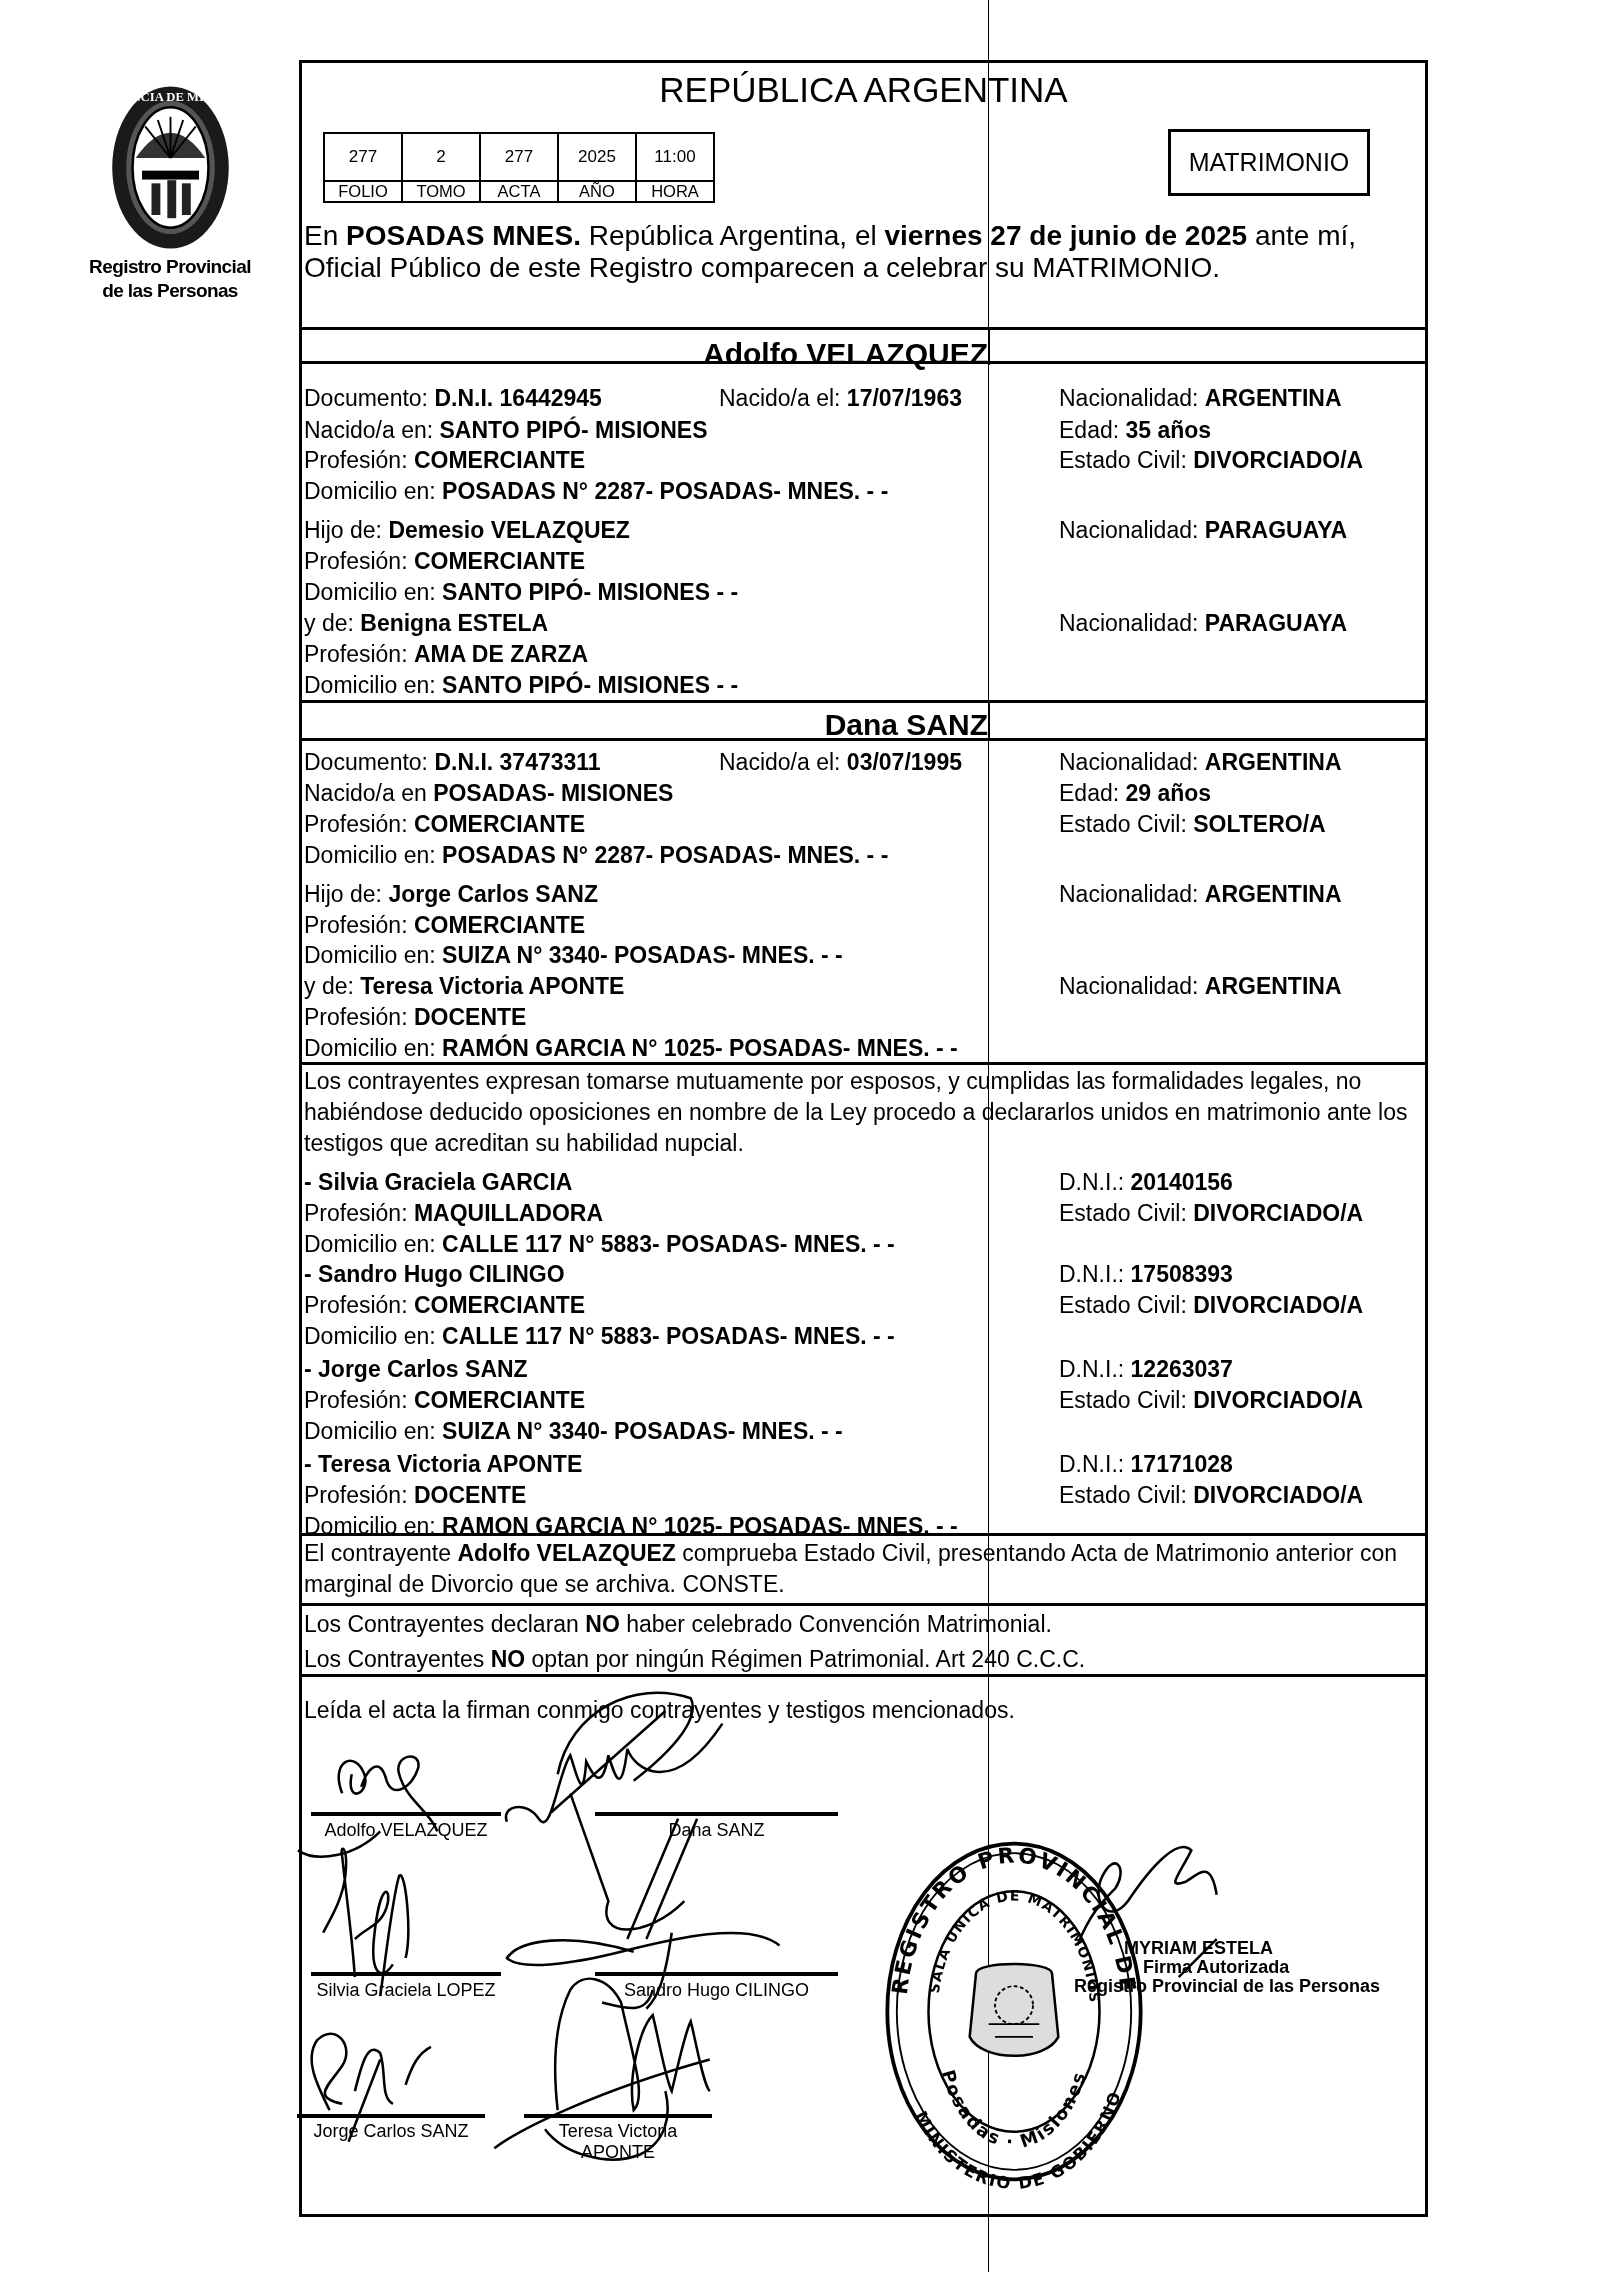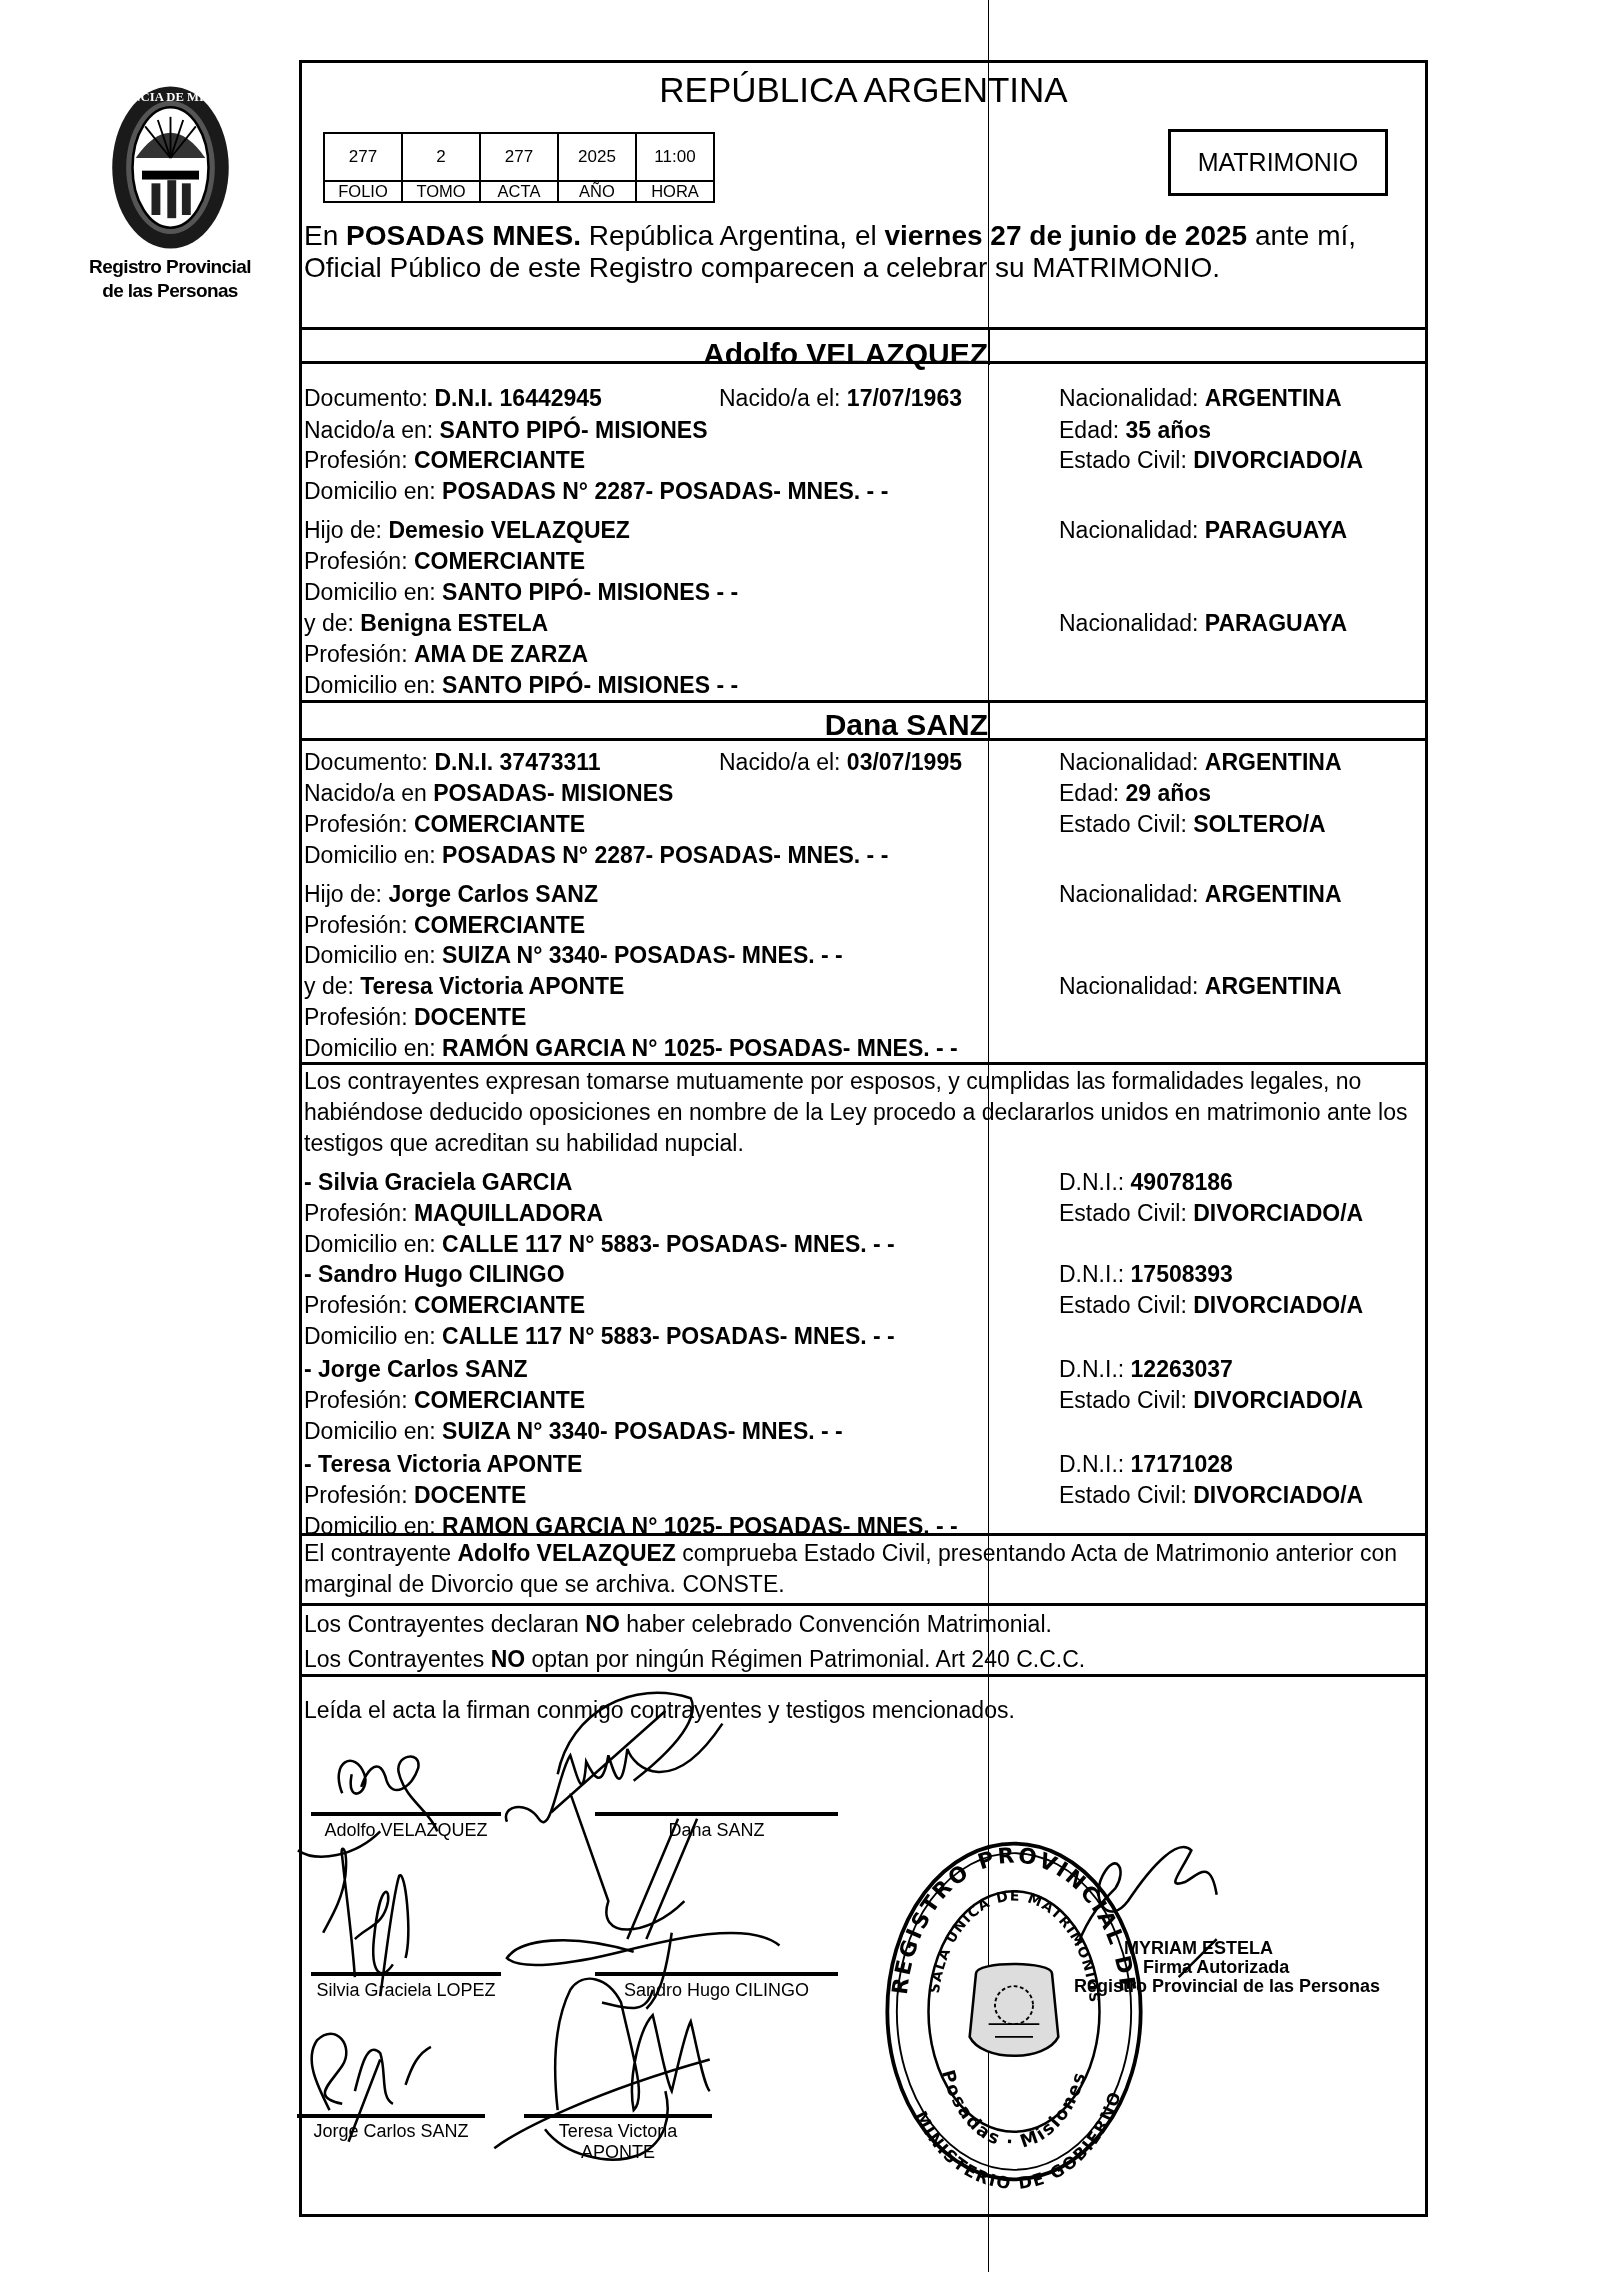--- a/index.html
+++ b/index.html
@@ -22,21 +22,21 @@
 
   .hline { position: absolute; left: 299px; width: 1129px; height: 3.2px; background: #000; }
   .vline { position: absolute; width: 1.9px; background: #000; }
 
   
   #title { left: 299px; width: 1129px; top: 70px; text-align: center; font-size: 35px; letter-spacing: 0px; }
   #regtable { left: 323px; top: 132px; border-collapse: collapse; }
   #regtable td { border: 2.5px solid #000; text-align: center; padding: 0; }
   #regtable .val td { height: 46px; width: 76px; font-size: 17px; }
   #regtable .lbl td { height: 19px; font-size: 16.5px; }
-  #actType { left: 1168px; top: 129px; width: 220px; height: 67px; border: 3.2px solid #000; box-sizing: border-box;
+  #actType { left: 1168px; top: 129px; width: 202px; height: 67px; border: 3.2px solid #000; box-sizing: border-box;
              text-align: center; line-height: 61px; font-size: 25px; }
   #intro { left: 304px; top: 220px; width: 1121px; font-size: 28px; line-height: 32px; }
 
   
   .pname { position: absolute; left: 299px; width: 689px; text-align: right; font-size: 30px; font-weight: bold; }
 
   .line { position: absolute; font-size: 23px; line-height: 25px; white-space: nowrap; }
   .col-l { left: 304px; }
   .col-m { left: 719px; }
   .col-r { left: 1059px; }
@@ -152,21 +152,21 @@
 <div class="line col-l" style="top:974px;"><span>y de: </span><b>Teresa Victoria APONTE</b></div>
 <div class="line col-r" style="top:974px;"><span>Nacionalidad: </span><b>ARGENTINA</b></div>
 <div class="line col-l" style="top:1005px;"><span>Profesión: </span><b>DOCENTE</b></div>
 <div class="line col-l" style="top:1036px;"><span>Domicilio en: </span><b>RAMÓN GARCIA N° 1025- POSADAS- MNES. - -</b></div>
 
 <div class="hline" style="top:1062px;"></div>
 
 <div class="para" style="top:1066px;">Los contrayentes expresan tomarse mutuamente por esposos, y cumplidas las formalidades legales, no habiéndose deducido oposiciones en nombre de la Ley procedo a declararlos unidos en matrimonio ante los testigos que acreditan su habilidad nupcial.</div>
 
 <div class="line col-l" style="top:1170px;"><b>- Silvia Graciela GARCIA</b></div>
-<div class="line col-r" style="top:1170px;"><span>D.N.I.: </span><b>49078186</b></div>
+<div class="line col-r" style="top:1170px;"><span>D.N.I.: </span><b>20140156</b></div>
 <div class="line col-l" style="top:1201px;"><span>Profesión: </span><b>MAQUILLADORA</b></div>
 <div class="line col-r" style="top:1201px;"><span>Estado Civil: </span><b>DIVORCIADO/A</b></div>
 <div class="line col-l" style="top:1232px;"><span>Domicilio en: </span><b>CALLE 117 N° 5883- POSADAS- MNES. - -</b></div>
 
 <div class="line col-l" style="top:1262px;"><b>- Sandro Hugo CILINGO</b></div>
 <div class="line col-r" style="top:1262px;"><span>D.N.I.: </span><b>17508393</b></div>
 <div class="line col-l" style="top:1293px;"><span>Profesión: </span><b>COMERCIANTE</b></div>
 <div class="line col-r" style="top:1293px;"><span>Estado Civil: </span><b>DIVORCIADO/A</b></div>
 <div class="line col-l" style="top:1324px;"><span>Domicilio en: </span><b>CALLE 117 N° 5883- POSADAS- MNES. - -</b></div>
 

